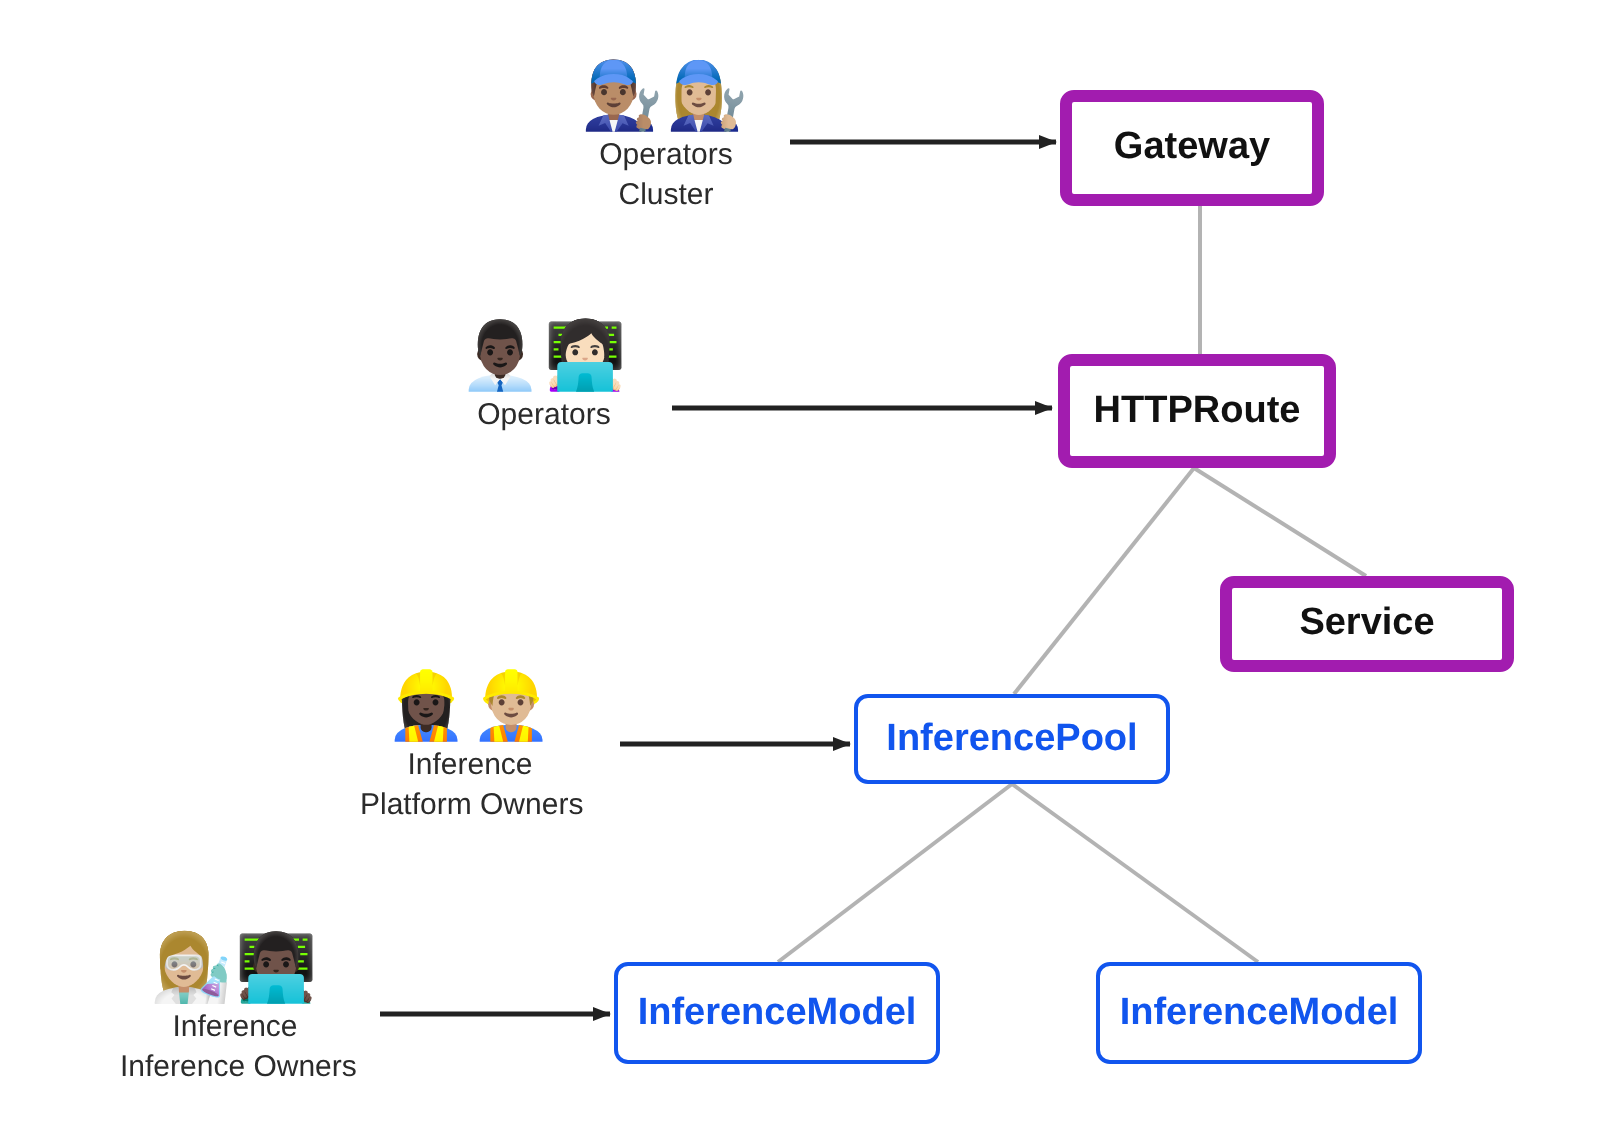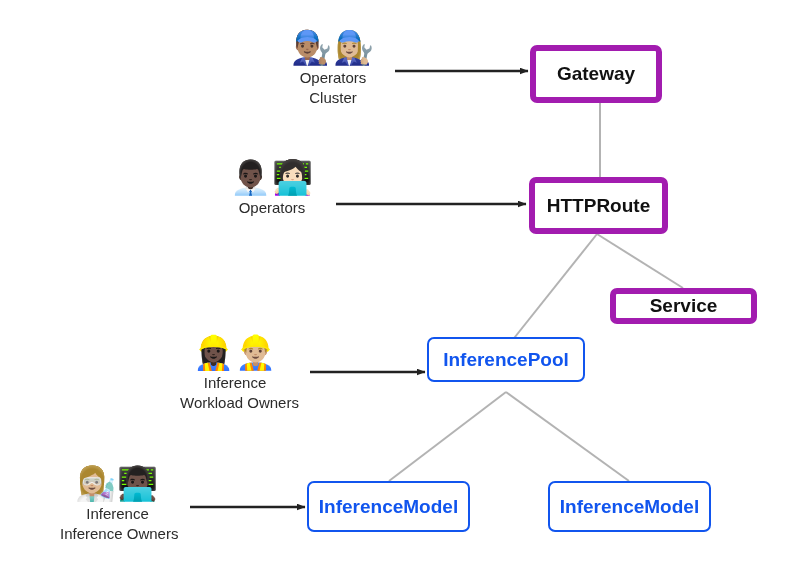--- a/index.html
+++ b/index.html
@@ -85,24 +85,24 @@
       </g>
   </svg>
 
   <div id="nodes-layer">
       <div class="node dark" style="left: 530px; top: 45px; width: 132px; height: 58px;">
         <span>Gateway</span>
       </div>
       <div class="node dark" style="left: 529px; top: 177px; width: 139px; height: 57px;">
         <span>HTTPRoute</span>
       </div>
-      <div class="node dark" style="left: 610px; top: 288px; width: 147px; height: 36px;">
+      <div class="node dark" style="left: 610px; top: 288px; width: 147px; height: 48px;">
         <span>Service</span>
       </div>
-      <div class="node blue" style="left: 427px; top: 337px; width: 158px; height: 45px;">
+      <div class="node blue" style="left: 427px; top: 347px; width: 158px; height: 45px;">
         <span>InferencePool</span>
       </div>
       <div class="node blue" style="left: 307px; top: 481px; width: 163px; height: 51px;">
         <span>InferenceModel</span>
       </div>
       <div class="node blue" style="left: 548px; top: 481px; width: 163px; height: 51px;">
         <span>InferenceModel</span>
       </div>
     </div>
   <div id="actors-layer">
@@ -111,21 +111,21 @@
         <div class="actor-label">Operators</div>
         <div class="actor-label">Cluster</div>
       </div>
       <div class="actor" style="left: 222px; top: 159px; width: 100px;">
         <div class="actor-emojis">👨🏿‍💼👩🏻‍💻</div>
         <div class="actor-label">Operators</div>
       </div>
       <div class="actor" style="left: 180px; top: 334px; width: 110px;">
         <div class="actor-emojis">👷🏿‍♀️👷🏼‍♂️</div>
         <div class="actor-label">Inference</div>
-        <div class="actor-label">Workload Owners</div>
+        <div class="actor-label">Platform Owners</div>
       </div>
       <div class="actor" style="left: 60px; top: 465px; width: 115px;">
         <div class="actor-emojis">👩🏼‍🔬👨🏿‍💻</div>
         <div class="actor-label">Inference</div>
         <div class="actor-label">Inference Owners</div>
       </div>
     </div>
 
 </div>
 

